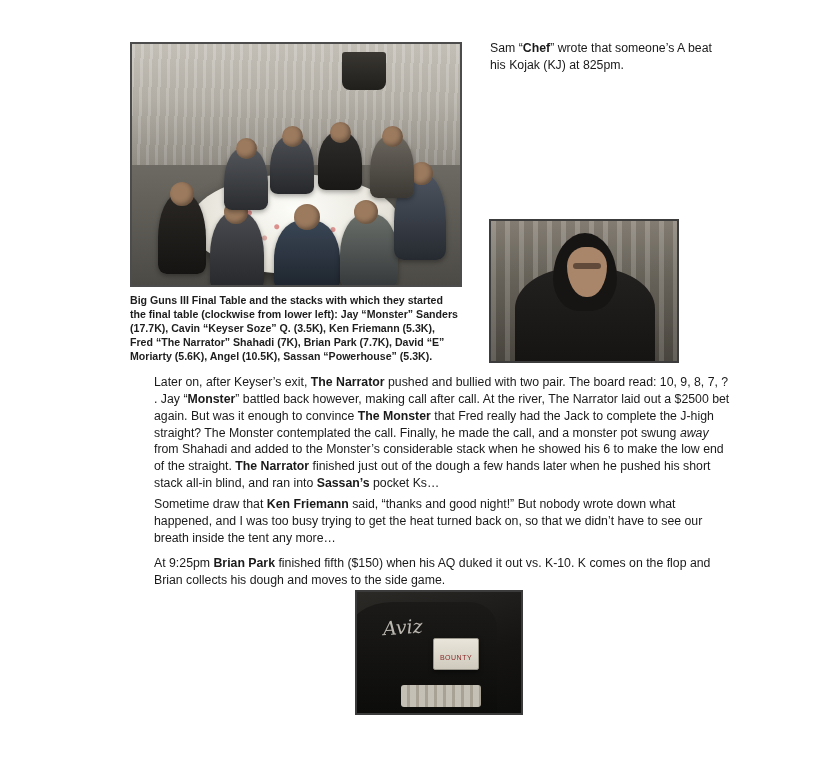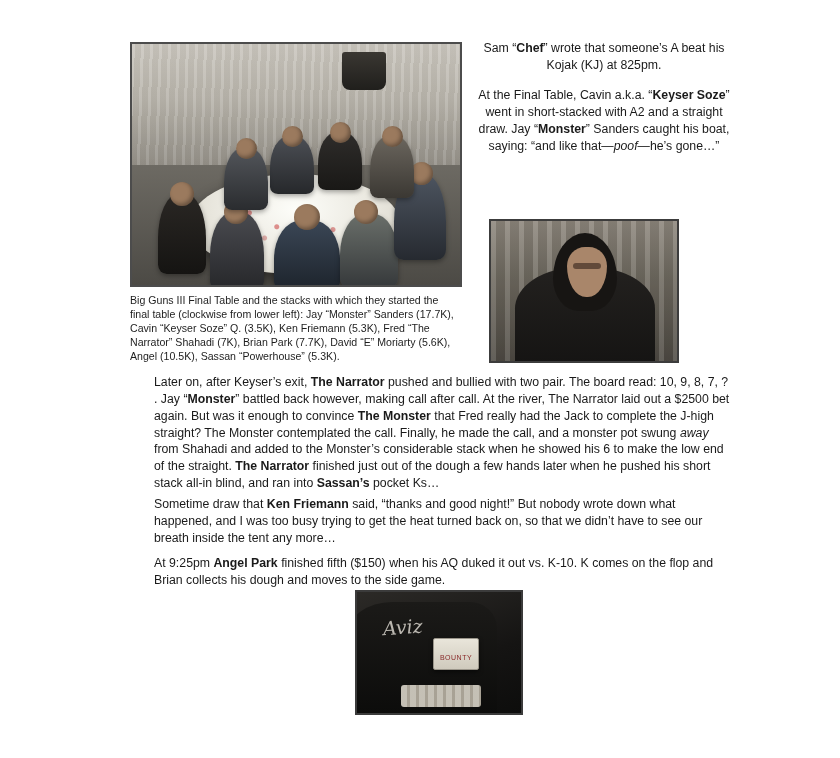--- a/index.html
+++ b/index.html
@@ -90,32 +90,33 @@
 
   
   .caption {
     position: absolute;
     left: 130px;
     top: 294px;
     width: 330px;
     font-size: 10.6px;
     line-height: 1.32;
     color: #1d1d1d;
+    font-weight: bold;
   }
 
   
   .right-col {
     position: absolute;
     left: 478px;
     top: 40px;
     width: 252px;
     font-size: 12.3px;
     line-height: 1.38;
   }
-  .right-col p { margin: 0 0 13px 0; text-align: center; }
+  .right-col p { margin: 0 0 13px 12px; }
 
   
   .photo-man {
     position: absolute;
     left: 489px;
     top: 219px;
     width: 190px;
     height: 144px;
     border: 2px solid #3c3c3c;
     box-sizing: border-box;
@@ -254,23 +255,20 @@
     <div class="pt-fig" style="left:92px; top:104px; width:44px; height:62px; background:linear-gradient(180deg,#53565b,#2a2c2f);"></div>
     <div class="pt-head" style="left:104px; top:94px; width:21px; height:21px;"></div>
   </div>
 
   <div class="caption">Big Guns III Final Table and the stacks with which they started the final table (clockwise from lower left):  Jay “Monster” Sanders (17.7K), Cavin “Keyser Soze” Q. (3.5K), Ken Friemann (5.3K), Fred “The Narrator” Shahadi (7K), Brian Park (7.7K), David “E” Moriarty (5.6K), Angel (10.5K), Sassan “Powerhouse” (5.3K).</div>
 
   <div class="right-col">
     <p>
       <span>Sam “</span><b>Chef</b><span>” wrote that someone’s A beat his Kojak (KJ) at 825pm.</span>
     </p>
-    <p>
-      <span>At the Final Table, Cavin a.k.a. “</span><b>Keyser Soze</b><span>” went in short-stacked with A2 and a straight draw.  Jay “</span><b>Monster</b><span>” Sanders caught his boat, saying:  “and like that—</span><i>poof</i><span>—he’s gone…”</span>
-    </p>
   </div>
 
   <div class="photo-man">
     <div class="pm-bg"></div>
     <div class="pm-body"></div>
     <div class="pm-hair"></div>
     <div class="pm-face"></div>
   </div>
 
   <div class="body-col" style="top:374px;">
@@ -280,21 +278,21 @@
   </div>
 
   <div class="body-col" style="top:496px;">
     <p class="para">
       <span>Sometime draw that </span><b>Ken Friemann</b><span> said, “thanks and good night!”  But nobody wrote down what happened, and I was too busy trying to get the heat turned back on, so that we didn’t have to see our breath inside the tent any more…</span>
     </p>
   </div>
 
   <div class="body-col" style="top:555px;">
     <p class="para">
-      <span>At 9:25pm </span><b>Angel Park</b><span> finished fifth ($150) when his AQ duked it out vs.  K-10.  K comes on the flop and Brian collects his dough and moves to the side game.</span>
+      <span>At 9:25pm </span><b>Brian Park</b><span> finished fifth ($150) when his AQ duked it out vs.  K-10.  K comes on the flop and Brian collects his dough and moves to the side game.</span>
     </p>
   </div>
 
 
   <div class="photo-bounty">
     <div class="pb-bg"></div>
     <div class="pb-jacket"></div>
     <div class="pb-logo">Aviz</div>
     <div class="pb-card">
         <span>BOUNTY</span>

